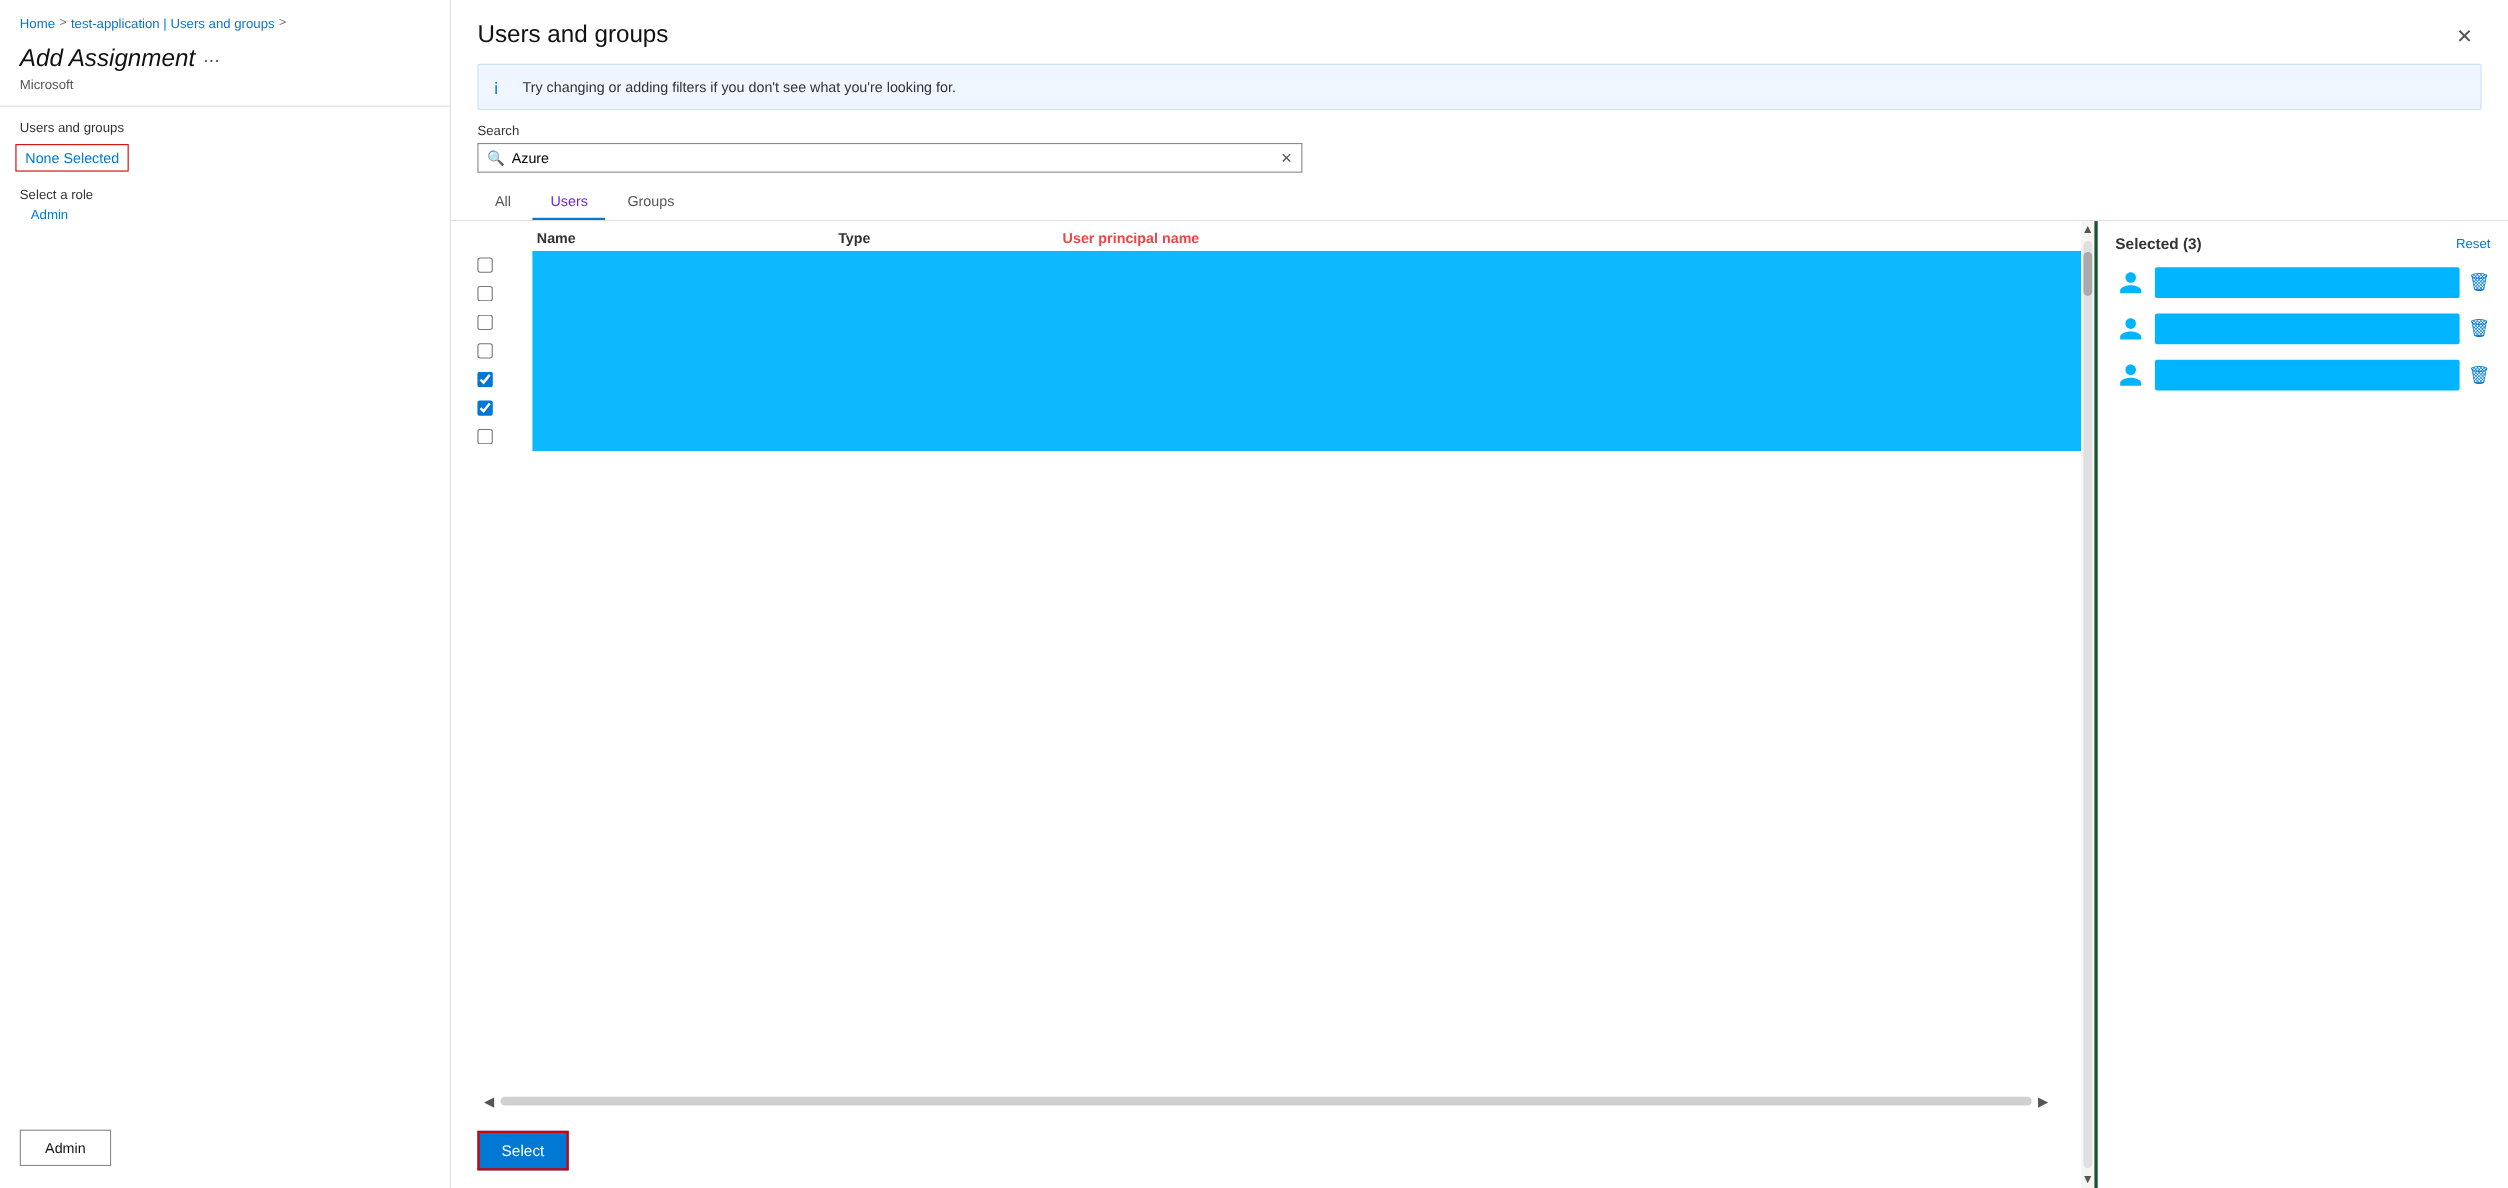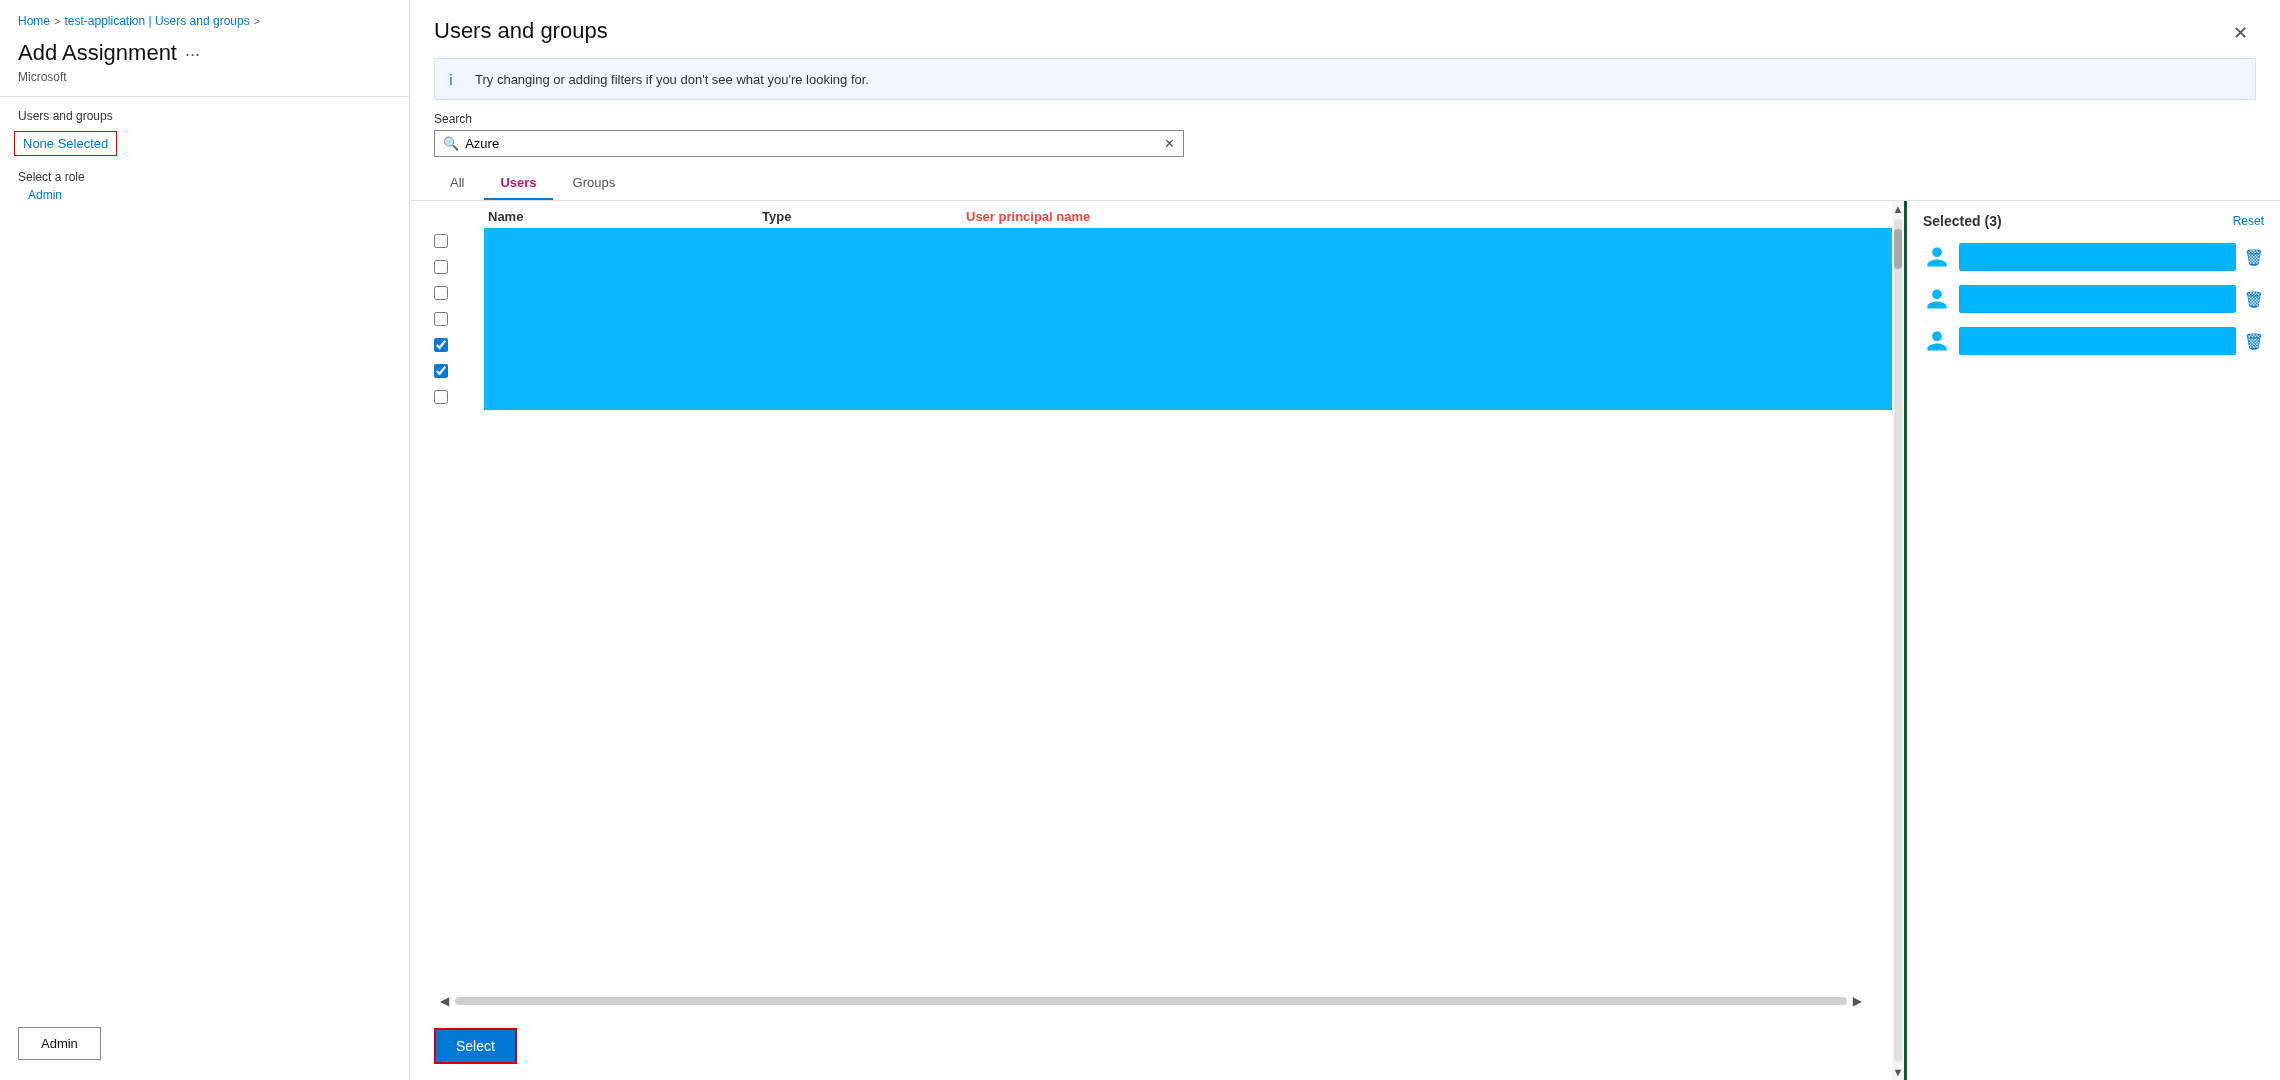--- a/index.html
+++ b/index.html
@@ -28,20 +28,21 @@
     .breadcrumb .sep { color: #666; font-size: 11px; }
 
     .panel-title {
       padding: 8px 18px 2px 18px;
       font-size: 22px;
       font-weight: 300;
       color: #111;
       display: flex;
       align-items: flex-start;
       gap: 8px;
+      font-style: italic;
     }
     .panel-title .dots { font-size: 18px; color: #555; cursor: pointer; }
 
     .panel-subtitle {
       padding: 2px 18px 12px 18px;
       font-size: 12px;
       color: #555;
     }
 
     .divider-h { height: 1px; background: #e0e0e0; margin: 0; }
@@ -181,23 +182,23 @@
 
     .tab {
       padding: 8px 16px;
       font-size: 13px;
       cursor: pointer;
       color: #555;
       border-bottom: 2px solid transparent;
     }
 
     .tab.active {
-      color: #be185d;
+      color: #6d28d9;
       border-bottom: 2px solid #0078d4;
-      font-weight: 700;
+      font-weight: 400;
     }
 
     
     .content-area {
       display: flex;
       flex: 1;
       overflow: hidden;
     }
 
     .table-section {

